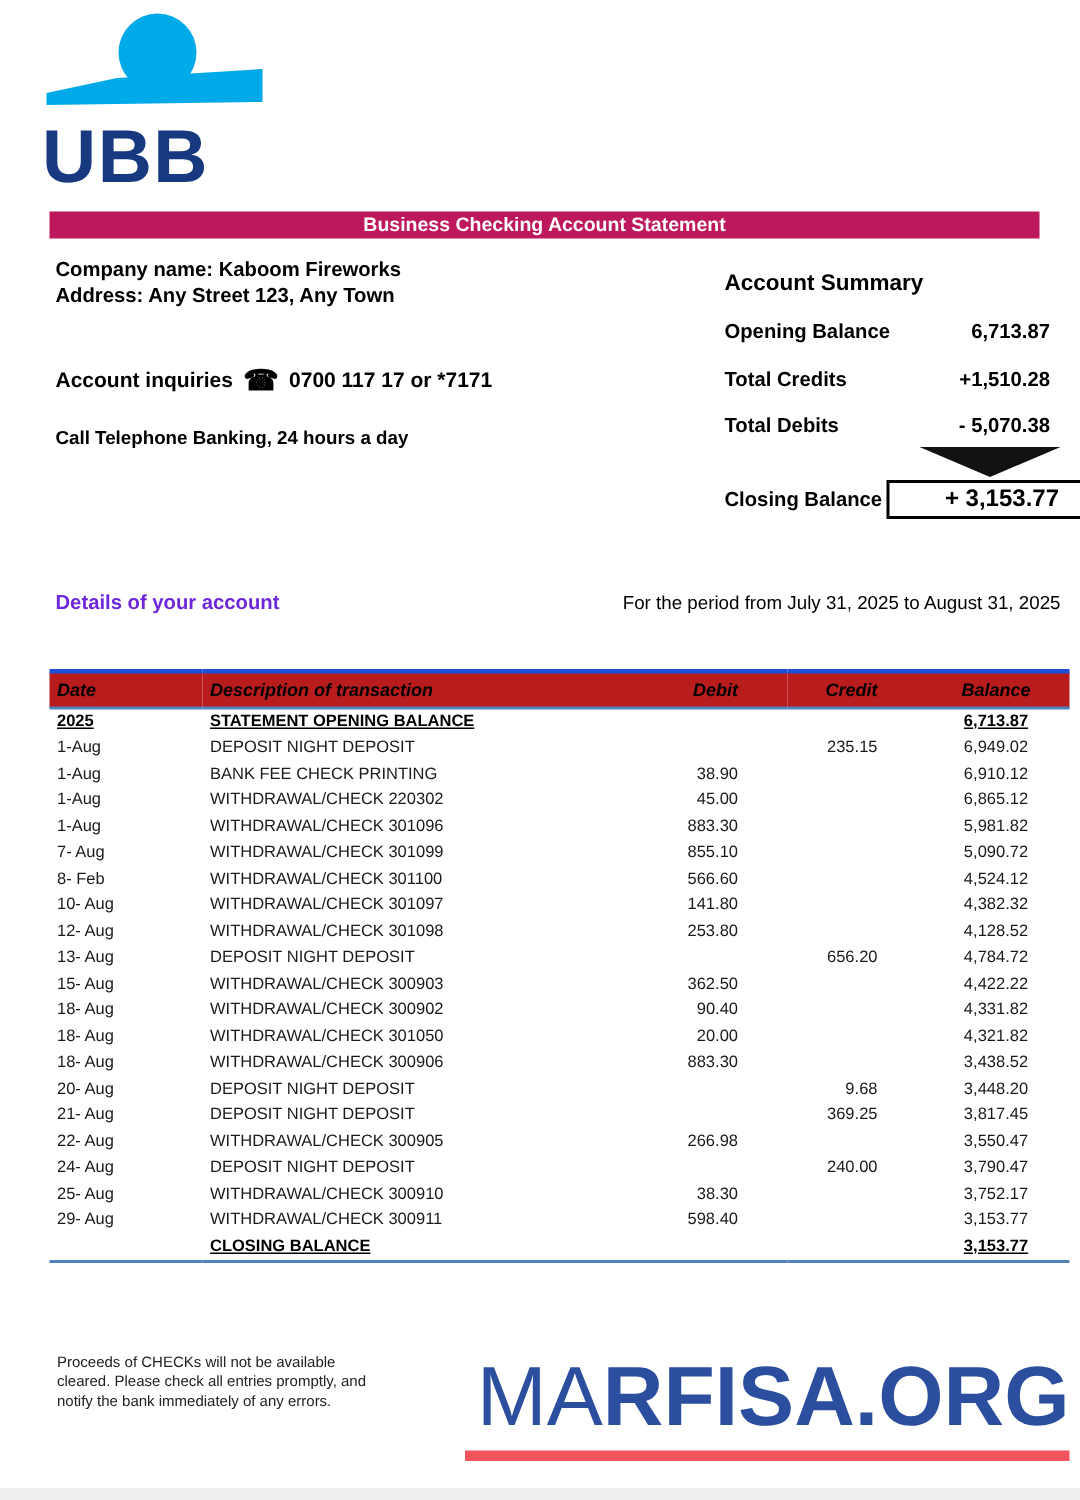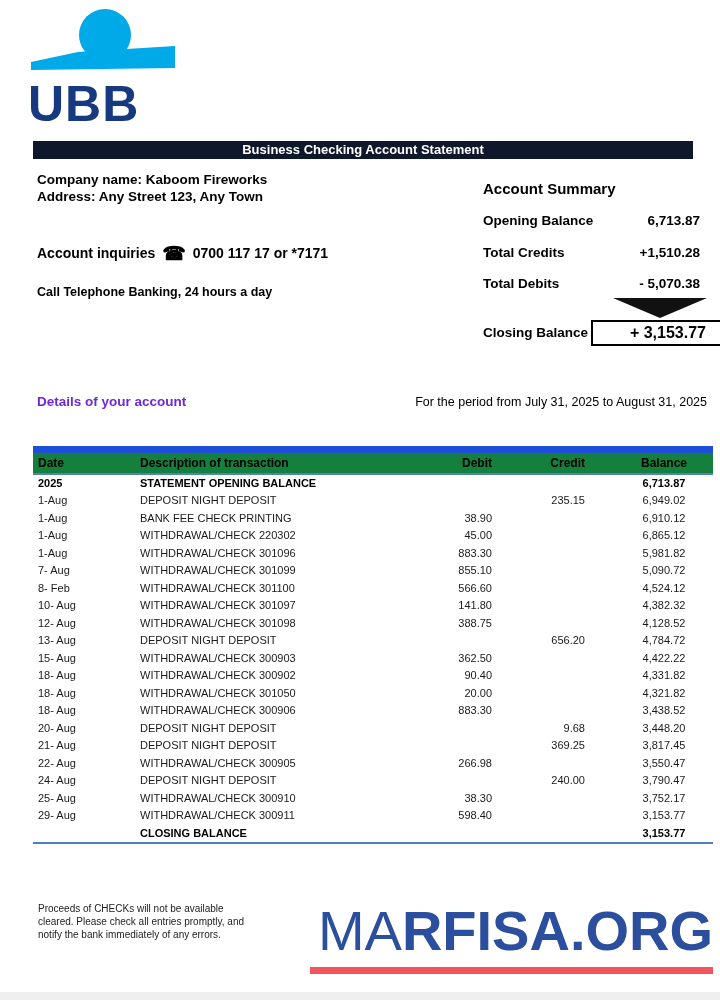--- a/index.html
+++ b/index.html
@@ -4,21 +4,21 @@
 <title>Business Checking Account Statement</title>
 <style>
   html,body{margin:0;padding:0;}
   body{font-family:"Liberation Sans",sans-serif;background:#ffffff;}
   .page{position:relative;width:720px;height:1000px;background:#ffffff;overflow:hidden;}
 
   
   .logo{position:absolute;left:28px;top:8px;width:150px;height:125px;}
 
   
-  .title-bar{position:absolute;left:33px;top:141px;width:660px;height:18px;background:#0f172a;
+  .title-bar{position:absolute;left:33px;top:141px;width:660px;height:18px;background:#be185d;
     color:#ffffff;font-weight:bold;font-size:13px;line-height:18px;text-align:center;}
 
   
   .company{position:absolute;left:37px;top:172px;font-size:13.5px;font-weight:bold;line-height:16.5px;color:#000;}
 
   
   .inquiries{position:absolute;left:37px;top:242px;font-size:14px;font-weight:bold;color:#000;}
   .inquiries .phone-glyph{font-size:19px;vertical-align:-2px;padding:0 3px;}
   .tel-banking{position:absolute;left:37px;top:285px;font-size:12.5px;font-weight:bold;color:#000;}
 
@@ -31,31 +31,31 @@
   .closing-label{position:absolute;left:483px;top:325px;font-size:13.5px;font-weight:bold;color:#000;}
   .closing-box{position:absolute;left:591px;top:320px;width:113px;height:22px;border:2px solid #000;
     font-size:16px;font-weight:bold;line-height:22px;text-align:right;padding-right:24px;color:#000;}
 
   
   .details-heading{position:absolute;left:37px;top:394px;font-size:13.5px;font-weight:bold;color:#6d28d9;}
   .period{position:absolute;right:13px;top:395px;font-size:12.5px;color:#000;}
 
   
   table.txn{position:absolute;left:33px;top:446px;width:680px;border-collapse:collapse;table-layout:fixed;}
-  table.txn thead tr{background:#15803d;border-top:7px solid #1d4ed8;border-bottom:2px solid #4F81BD;height:24px;}
+  table.txn thead tr{background:#b91c1c;border-top:3px solid #1d4ed8;border-bottom:2px solid #4F81BD;height:24px;font-style:italic;}
   table.txn th{font-size:12px;font-weight:bold;text-align:left;padding:0 0 0 5px;color:#000;}
   table.txn col.c1{width:102px;} table.txn col.c2{width:285px;}
   table.txn col.c3{width:105px;} table.txn col.c4{width:95px;} table.txn col.c5{width:93px;}
   table.txn th:nth-child(3),table.txn td:nth-child(3){text-align:right;padding-right:33px;}
   table.txn th:nth-child(4),table.txn td:nth-child(4){text-align:right;padding-right:35px;}
   table.txn th:nth-child(5),table.txn td:nth-child(5){text-align:center;padding-right:10px;}
   table.txn tbody{border-bottom:2px solid #4F81BD;}
   table.txn td{font-size:11px;height:17.5px;line-height:17.5px;padding:0 0 0 5px;color:#1a1a1a;
     white-space:nowrap;overflow:hidden;}
-  table.txn tr.bold-row td{font-weight:bold;color:#000;}
+  table.txn tr.bold-row td{font-weight:bold;color:#000;text-decoration:underline;}
 
   
   .notice{position:absolute;left:38px;top:902px;font-size:10px;line-height:13px;color:#222;}
   .watermark{position:absolute;right:7px;top:903px;font-size:56px;line-height:56px;color:#2B4E9E;
     letter-spacing:0px;white-space:nowrap;}
   .watermark .wm-light{font-weight:400;}
   .watermark .wm-bold{font-weight:700;}
   .wm-underline{position:absolute;left:310px;top:967px;width:403px;height:7px;background:#F4555C;}
   .bottom-strip{position:absolute;left:0;top:992px;width:720px;height:8px;background:#EFEFEF;}
 </style>
@@ -179,21 +179,21 @@
         <tr>
           <td>10- Aug</td>
           <td>WITHDRAWAL/CHECK 301097</td>
           <td>141.80</td>
           <td></td>
           <td>4,382.32</td>
         </tr>
         <tr>
           <td>12- Aug</td>
           <td>WITHDRAWAL/CHECK 301098</td>
-          <td>388.75</td>
+          <td>253.80</td>
           <td></td>
           <td>4,128.52</td>
         </tr>
         <tr>
           <td>13- Aug</td>
           <td>DEPOSIT NIGHT DEPOSIT</td>
           <td></td>
           <td>656.20</td>
           <td>4,784.72</td>
         </tr>

